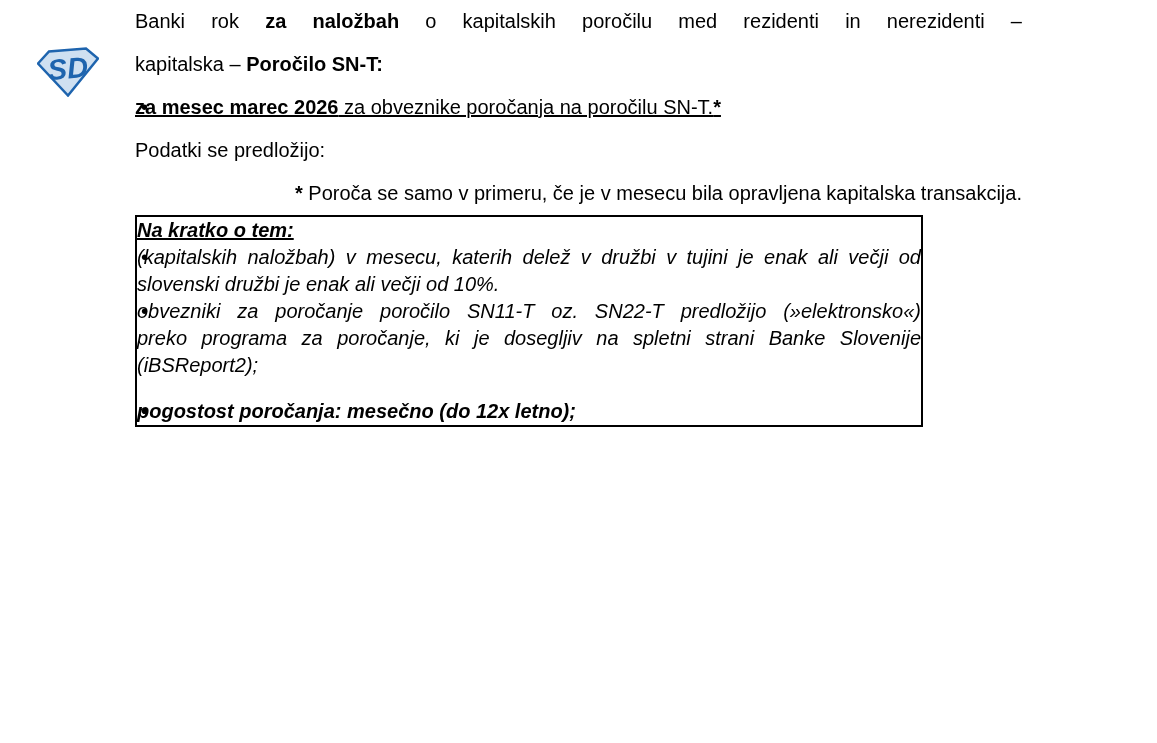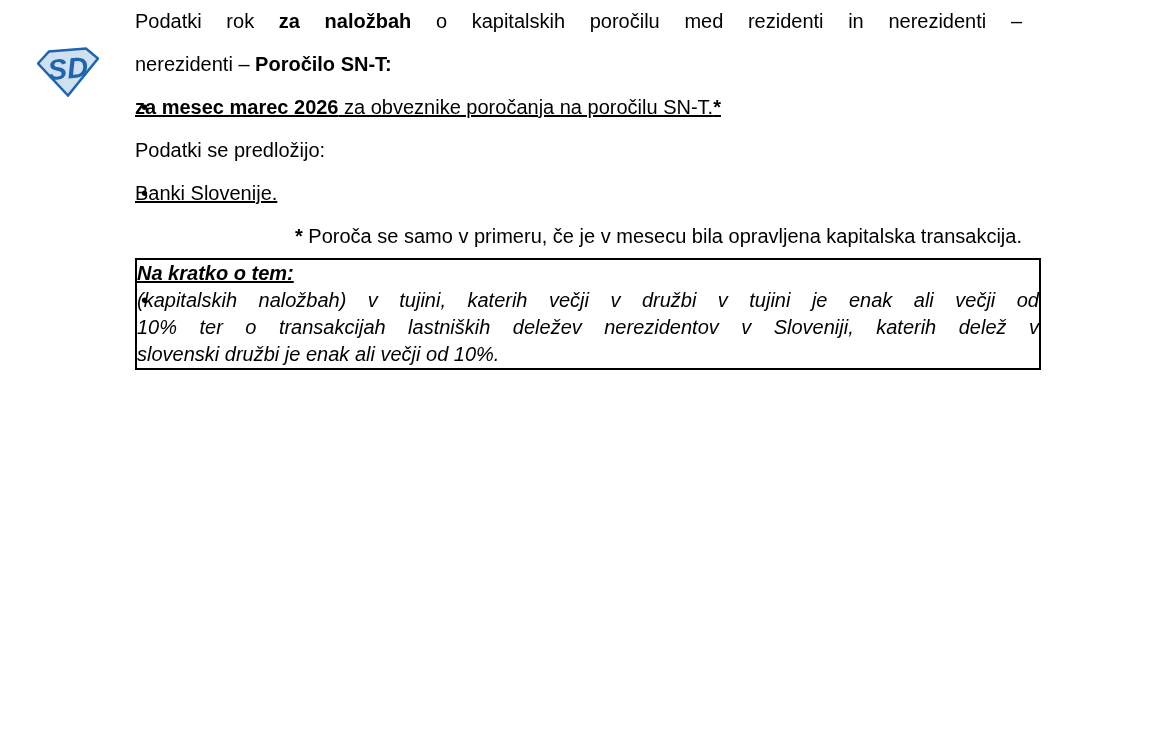--- a/index.html
+++ b/index.html
@@ -13,21 +13,21 @@
   .jl { text-align:justify; text-align-last:justify; }
   .b { font-weight:bold; }
   .line { line-height:43px; }
   .intro { margin-top:157px; }
   ul { list-style:none; }
   .bullet { position:relative; padding-left:30px; line-height:43px;text-decoration:underline; }
   .bullet::before { content:"\2022"; position:absolute; left:6px; font-style:normal; }
   .lead { margin-top:20px; line-height:43px; }
   .footnote { margin-top:25px; line-height:43px;text-align:right; }
   .info-box {
-    margin:18px 0 0 -10px; width:906px; box-sizing:border-box;
+    margin:18px 0 0 -10px; width:788px; box-sizing:border-box;
     border:2px solid #000; padding:3px 8px 26px 11px; font-style:italic;
   }
   .box-title { line-height:27px; font-weight:bold; text-decoration:underline; }
   .box-bullet { position:relative; padding-left:29px; line-height:27px; }
   .box-bullet::before { content:"\2022"; position:absolute; left:4px; font-style:normal; }
   .box-line { line-height:27px; }
   .spaced { margin-top:19px !important; }
   .bold-item { font-weight:bold; }
 </style>
 </head>
@@ -36,41 +36,43 @@
 <div class="page">
 
   <svg class="logo" viewBox="0 0 62 50" aria-hidden="true">
     <polygon points="1,17 12,5 49,2 61,12 31,49" fill="#cfe0f1" stroke="#1e64ae" stroke-width="2.5" stroke-linejoin="miter"></polygon>
     <text x="31" y="32" text-anchor="middle" font-size="29" font-weight="bold" font-style="italic" fill="#1e64ae" transform="rotate(-5 31 24)">SD</text>
   </svg>
 
   <div class="content">
 
     <p class="intro">
-        <span class="line jl" style="display:block"><span>Podatki rok </span><span class="b">za naložbah</span><span> o kapitalskih poročilu med rezidenti in nerezidenti –</span></span>
-        <span class="line" style="display:block"><span>nerezidenti – </span><span class="b">Poročilo SN-T:</span></span>
+        <span class="line jl" style="display:block"><span>Banki rok </span><span class="b">za naložbah</span><span> o kapitalskih poročilu med rezidenti in nerezidenti –</span></span>
+        <span class="line" style="display:block"><span>kapitalska – </span><span class="b">Poročilo SN-T:</span></span>
       </p>
 
     <ul>
       <li class="bullet"><span class="b">za mesec marec 2026</span><span> za obveznike poročanja na poročilu SN-T.</span><span class="b">*</span></li>
     </ul>
 
     <p class="lead">Podatki se predložijo:</p>
 
-    <ul>
-      <li class="bullet">Banki Slovenije.</li>
-    </ul>
 
     <p class="footnote"><span class="b">*</span><span> Poroča se samo v primeru, če je v mesecu bila opravljena kapitalska transakcija.</span></p>
 
     <div class="info-box">
       <div class="box-title">Na kratko o tem:</div>
       <ul>
         <li class="box-bullet">
-          <div class="box-line jl">(kapitalskih naložbah) v tujini, katerih večji v družbi v tujini je enak ali večji od</div>
-          <div class="box-line jl">10% ter o transakcijah lastniških deležev nerezidentov v Sloveniji, katerih delež v</div>
+          <div class="box-line jl">(kapitalskih naložbah) v mesecu, katerih delež v družbi v tujini je enak ali večji od</div>
           <div class="box-line">slovenski družbi je enak ali večji od 10%.</div>
         </li>
+        <li class="box-bullet">
+          <div class="box-line jl">obvezniki za poročanje poročilo SN11-T oz. SN22-T predložijo (»elektronsko«)</div>
+          <div class="box-line jl">preko programa za poročanje, ki je dosegljiv na spletni strani Banke Slovenije</div>
+          <div class="box-line">(iBSReport2);</div>
+        </li>
+        <li class="box-bullet spaced bold-item">pogostost poročanja: mesečno (do 12x letno);</li>
       </ul>
     </div>
 
   </div>
 </div>
 
 </body></html>

